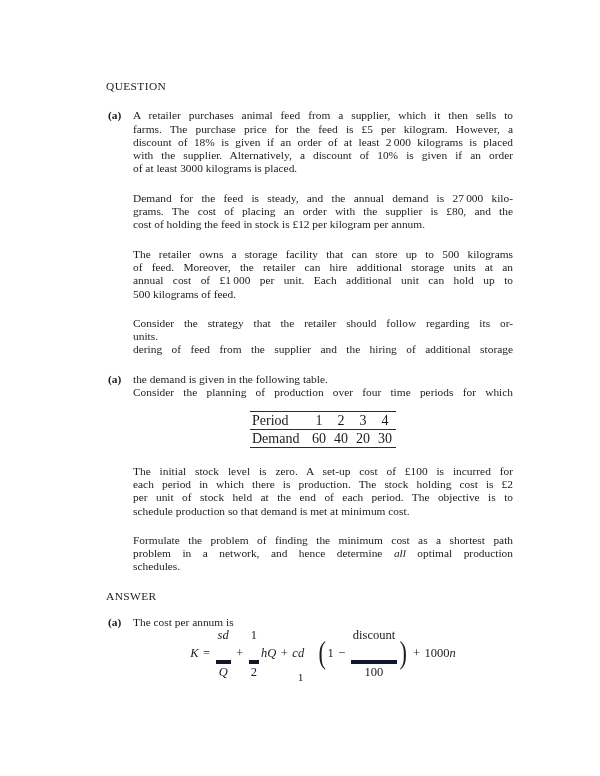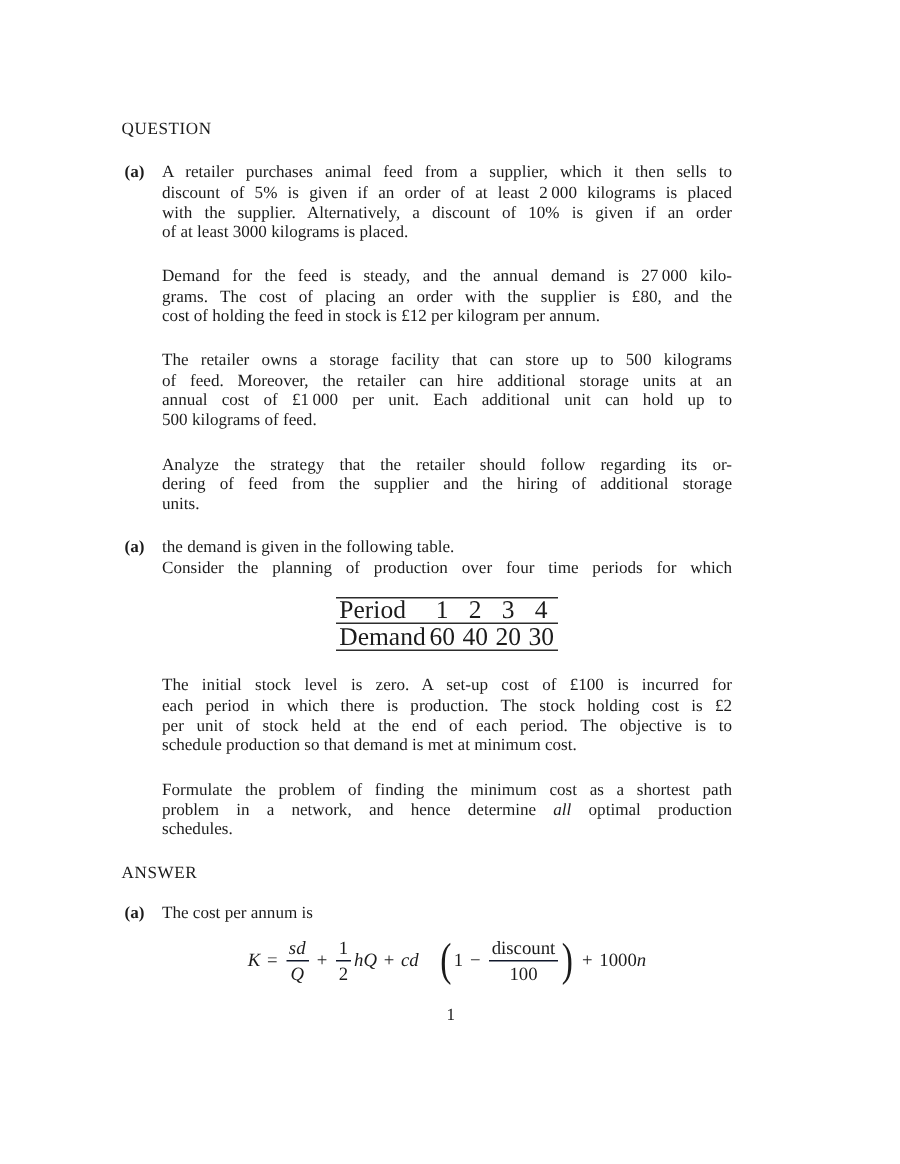--- a/index.html
+++ b/index.html
@@ -3,49 +3,49 @@
 <meta charset="utf-8">
 <style>
   * { box-sizing: border-box; }
   html, body { margin: 0; padding: 0; }
   body {
     width: 600px; height: 776px; background: #ffffff;
     font-family: "Liberation Serif", "DejaVu Serif", serif;
     color: #1b1b1b;
   }
   .page { position: relative; width: 600px; height: 776px; overflow: hidden; background: #fff; }
-  .content { position: absolute; left: 81px; top: 80px; width: 407px; font-size: 11.4px; line-height: 13.3px; }
+  .content { position: absolute; left: 106px; top: 80px; width: 407px; font-size: 11.4px; line-height: 13.3px; }
   .heading { letter-spacing: 0.4px; }
   .heading.answer-gap { margin-top: 16px; }
   .item { display: flex; margin-top: 16px; }
   .item.answer-item { margin-top: 13px; }
   .item-label { flex: 0 0 27px; padding-left: 2px; font-weight: bold; }
   .item-body { flex: 1 1 auto; min-width: 0; }
   .para + .para { margin-top: 16px; }
   .line { text-align: justify; text-align-last: justify; }
   .line.last { text-align: right; text-align-last: left; }
   .it { font-style: italic; }
 
   table.demand-table {
     border-collapse: collapse; margin: 11.5px auto 17px auto;
-    font-size: 17px; line-height: 13.3px;
+    font-size: 14px; line-height: 13.3px;
     border-top: 1.2px solid #2c2c2c;
   }
   table.demand-table td { padding: 1.8px 0; font-weight: normal; }
   table.demand-table td.c0 { width: 58px; text-align: left; padding-left: 2px; }
   table.demand-table td.cn { width: 22px; text-align: center; }
   table.demand-table tr.hdr td { border-bottom: 1.2px solid #2c2c2c; }
   table.demand-table tr.dat td { border-bottom: 1.2px solid #2c2c2c; }
 
   .formula {
     display: flex; justify-content: center; align-items: center;
     margin-top: 6px; height: 37px; font-size: 12.5px; line-height: normal;
   }
   .frac { display: inline-flex; flex-direction: column; align-items: center; text-align: center; margin: 0 1px; }
-  .frac .num { display: block; border-bottom: 1px solid #0f172a; padding: 0 2px 0 2px; }
+  .frac .num { display: block; border-bottom: 4px solid #0f172a; padding: 0 2px 17px 2px; }
   .frac .den { display: block; padding-top: 1px; }
   .mo { padding: 0 4.5px; }
   .coef { margin-right: 13px; }
   .tight { margin-left: 1px; }
   .paren { font-size: 31px; line-height: 1; transform: scaleX(0.72); margin-top: -3px; }
   .outro { margin-top: 13px; }
 
   .footer { position: absolute; left: 97px; top: 671px; width: 407px; text-align: center; font-size: 11.4px; }
 </style>
 </head>
@@ -54,39 +54,40 @@
 <div class="page">
   <div class="content">
 
     <div class="heading">QUESTION</div>
 
     <div class="item">
       <div class="item-label">(a)</div>
       <div class="item-body">
         <div class="para">
           <div class="line">A retailer purchases animal feed from a supplier, which it then sells to</div>
-          <div class="line">discount of 5% is given if an order of at least 2 000 kilograms is placed</div>
+          <div class="line">farms. The purchase price for the feed is £5 per kilogram. However, a</div>
+          <div class="line">discount of 18% is given if an order of at least 2 000 kilograms is placed</div>
           <div class="line">with the supplier. Alternatively, a discount of 10% is given if an order</div>
           <div class="line last">of at least 3000 kilograms is placed.</div>
         </div>
         <div class="para">
           <div class="line">Demand for the feed is steady, and the annual demand is 27 000 kilo-</div>
           <div class="line">grams. The cost of placing an order with the supplier is £80, and the</div>
           <div class="line last">cost of holding the feed in stock is £12 per kilogram per annum.</div>
         </div>
         <div class="para">
           <div class="line">The retailer owns a storage facility that can store up to 500 kilograms</div>
           <div class="line">of feed. Moreover, the retailer can hire additional storage units at an</div>
           <div class="line">annual cost of £1 000 per unit. Each additional unit can hold up to</div>
           <div class="line last">500 kilograms of feed.</div>
         </div>
         <div class="para">
-          <div class="line">Analyze the strategy that the retailer should follow regarding its or-</div>
+          <div class="line">Consider the strategy that the retailer should follow regarding its or-</div>
+          <div class="line last">units.</div>
           <div class="line">dering of feed from the supplier and the hiring of additional storage</div>
-          <div class="line last">units.</div>
         </div>
       </div>
     </div>
 
     <div class="item">
       <div class="item-label">(a)</div>
       <div class="item-body">
         <div class="para">
           <div class="line last">the demand is given in the following table.</div>
           <div class="line">Consider the planning of production over four time periods for which</div>

